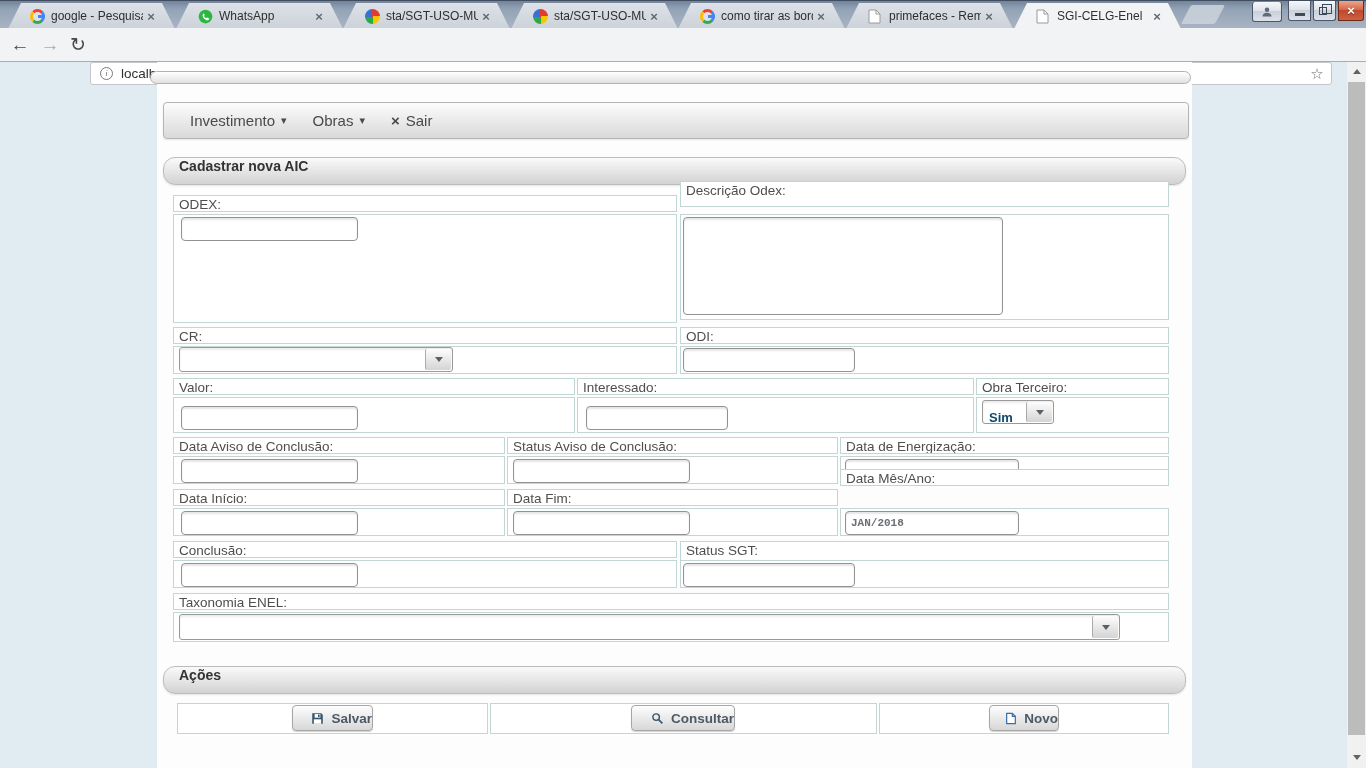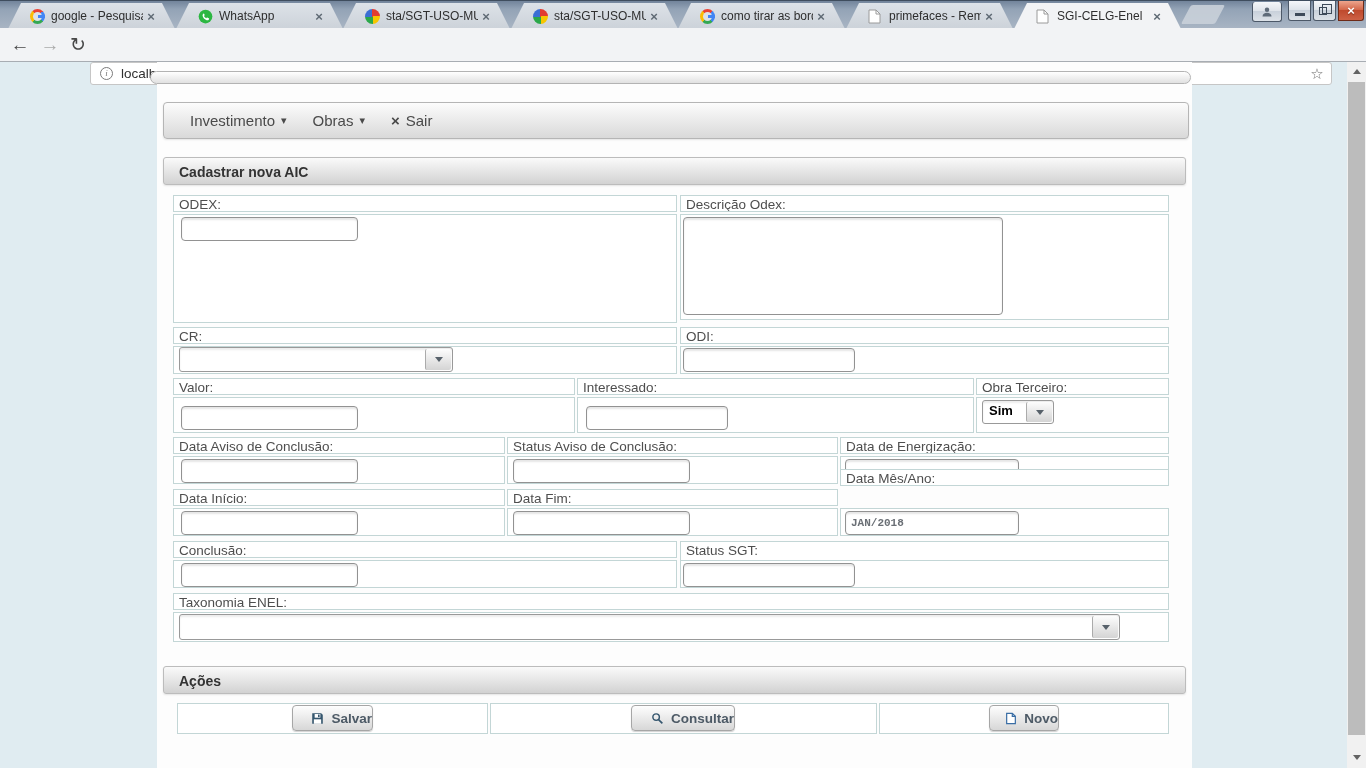--- a/index.html
+++ b/index.html
@@ -74,35 +74,35 @@
   
   .menubar { position:absolute; left:163px; top:102px; width:1026px; height:37px;
     background:linear-gradient(#fcfcfc,#d9d9d9); border:1px solid #b5b5b5; border-radius:4px;
     display:flex; align-items:center; padding-left:26px; gap:26px; box-shadow:0 1px 2px rgba(0,0,0,.10); }
   .mitem { font-size:15px; color:#4a4a4a; display:flex; align-items:center; gap:6px; }
   .caret { font-size:11px; color:#4a4a4a; }
   .xglyph { font-weight:bold; font-size:15px; color:#4a4a4a; }
 
   
   .phdr { position:absolute; background:linear-gradient(#fafafa,#d2d2d2); border:1px solid #bcbcbc;
-    border-radius:3px; font-weight:bold; font-size:14px; color:#333; padding:6px 0 0 15px;
+    border-radius:12px; font-weight:bold; font-size:14px; color:#333; padding:0 0 0 15px;
     box-shadow:0 1px 2px rgba(0,0,0,.10); }
 
   .cell { position:absolute; border:1px solid #c3d6d6; background:#fff; }
   .lbl { font-size:13.5px; color:#4e4e4e; padding:1px 0 0 5px; white-space:nowrap; overflow:hidden; }
 
   .tbox { position:absolute; border:1px solid #929292; border-radius:4px; background:#fff; height:24px;
     font-family:Liberation Mono, monospace; font-size:11px; color:#555; padding:0 5px;
     box-shadow:inset 0 2px 2px rgba(0,0,0,.10); }
   textarea.tbox { height:98px; resize:none; padding-top:3px; }
   .tbox.bval { font-weight:bold; color:#6a6f75; }
 
   .ddl { position:absolute; background:#fff; border:1px solid #999; border-radius:3px; display:flex;
     box-shadow:inset 0 2px 2px rgba(0,0,0,.08); }
-  .ddl .dtxt { flex:1; font-size:13px; color:#000000; font-weight:bold; padding:2px 0 0 6px; overflow:hidden; }
+  .ddl .dtxt { flex:1; font-size:13px; color:#0c4a6e; font-weight:bold; padding:9px 0 0 6px; overflow:hidden; }
   .ddl .dbtn { width:26px; background:linear-gradient(#fdfdfd,#d4d4d4); border-left:1px solid #ababab;
     border-radius:2px; margin:1px; display:flex; align-items:center; justify-content:center; }
   .tri { width:0; height:0; border-left:4px solid transparent; border-right:4px solid transparent; border-top:5px solid #57616a; }
 
   .pfbtn { position:absolute; height:26px; background:linear-gradient(#fefefe,#d7d7d7); border:1px solid #a6a6a6;
     border-radius:4px; display:flex; align-items:center; justify-content:flex-end; gap:7px;
     font-size:13.5px; font-weight:bold; color:#4d5a66; box-shadow:0 1px 1px rgba(0,0,0,.18); }
   .pfbtn svg { flex:0 0 auto; }
 </style>
 </head>
@@ -228,21 +228,21 @@
   </span>
   <span class="mitem">
     <span class="xglyph">×</span>
     <span>Sair</span>
   </span>
 </div>
 
 <div class="phdr" style="left:163px; top:157px; width:1023px; height:28px">Cadastrar nova AIC</div>
 
 <div class="cell lbl" style="left:173px; top:195px; width:504px; height:17px">ODEX:</div>
-<div class="cell lbl" style="left:680px; top:195px; width:489px; height:17px">Descrição Odex:</div>
+<div class="cell lbl" style="left:680px; top:181px; width:489px; height:26px">Descrição Odex:</div>
 
 <div class="cell" style="left:173px; top:214px; width:504px; height:109px"></div>
 <input class="tbox" style="left: 181px; top: 217px; width: 177px;">
 <div class="cell" style="left:680px; top:214px; width:489px; height:106px"></div>
 <textarea class="tbox" style="left: 683px; top: 217px; width: 320px;"></textarea>
 
 <div class="cell lbl" style="left:173px; top:327px; width:504px; height:17px">CR:</div>
 <div class="cell lbl" style="left:680px; top:327px; width:489px; height:17px">ODI:</div>
 
 <div class="cell" style="left:173px; top:346px; width:504px; height:28px"></div>

